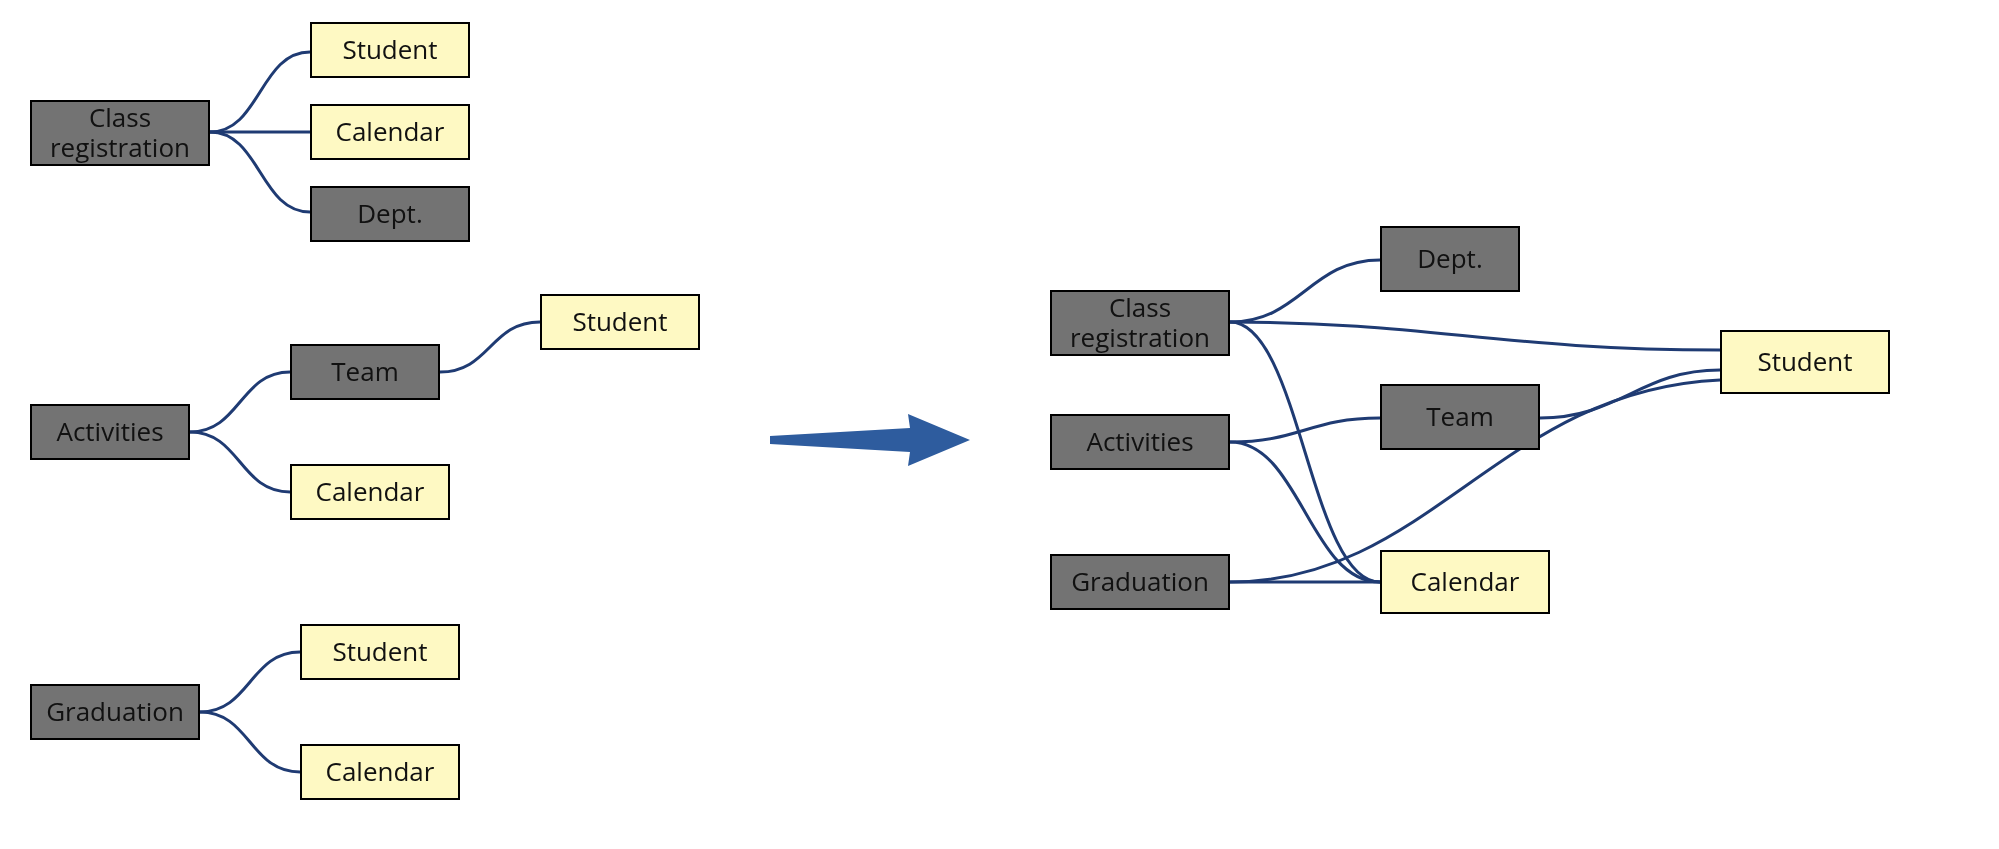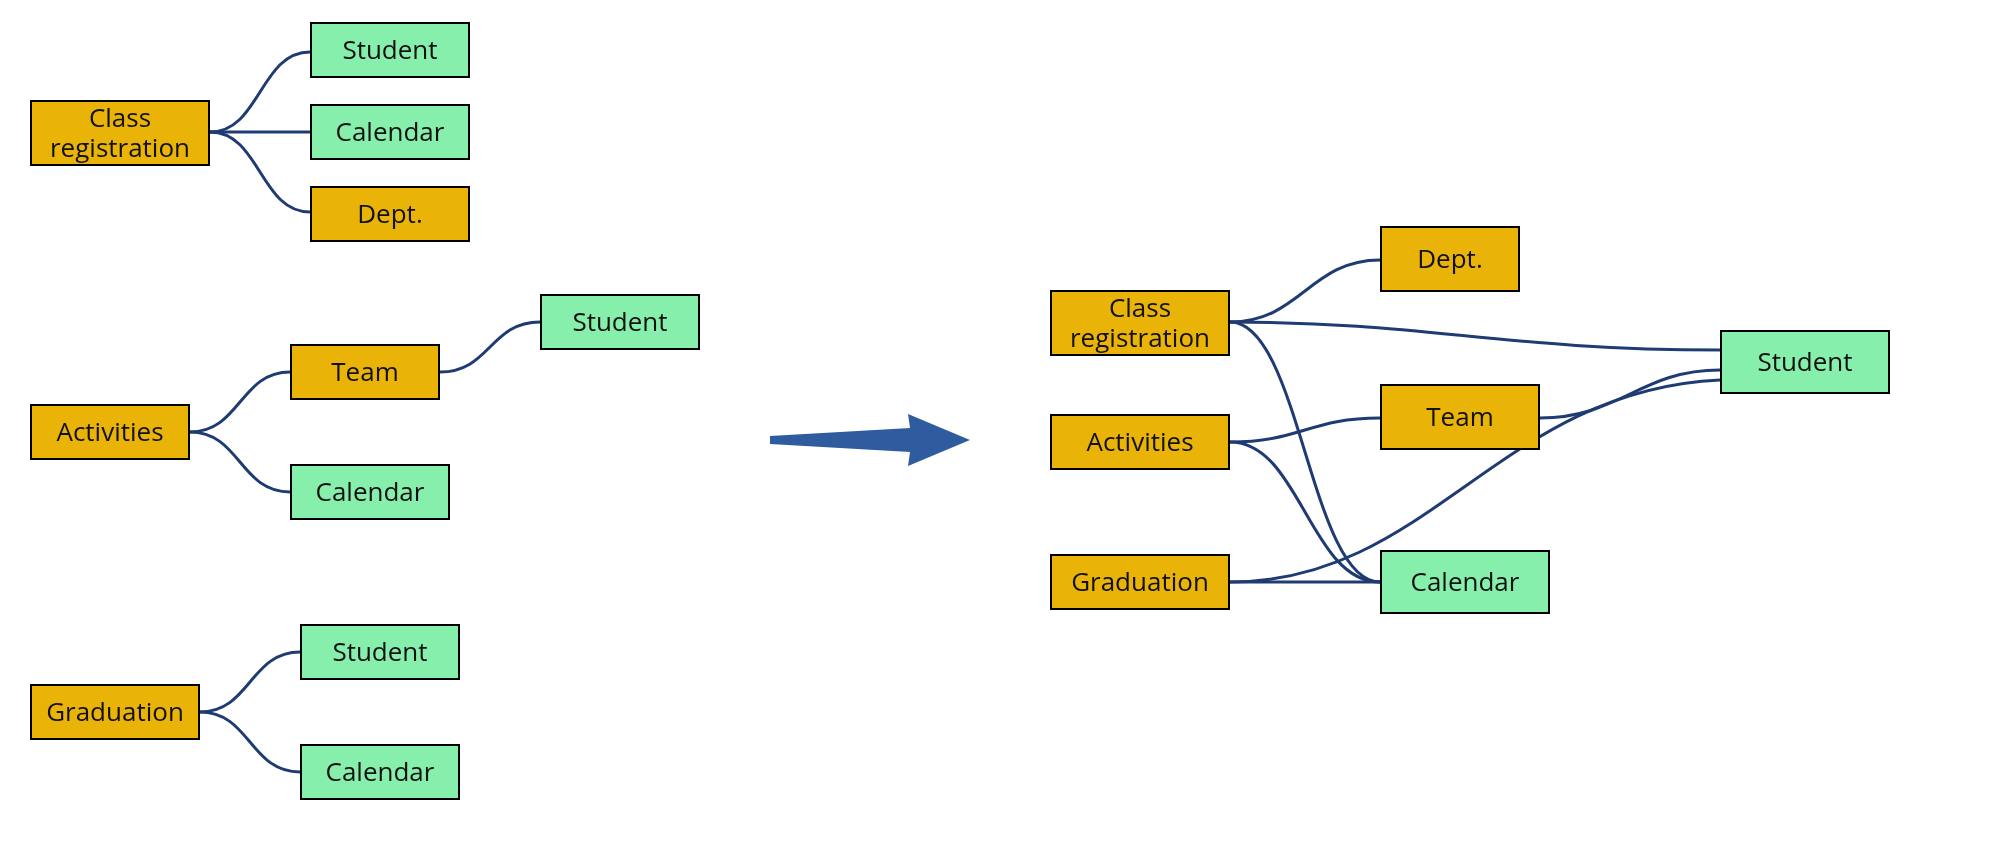--- a/index.html
+++ b/index.html
@@ -17,34 +17,34 @@
   svg.wires {
     position: absolute;
     left: 0; top: 0;
     width: 1999px;
     height: 849px;
     pointer-events: none;
   }
   .node {
     position: absolute;
     border: 2px solid #000;
-    background: #eab308;
+    background: #737373;
     display: flex;
     align-items: center;
     justify-content: center;
     text-align: center;
     font-size: 26px;
     line-height: 1.15;
     padding: 4px 8px;
     box-sizing: border-box;
     white-space: pre-line;
   }
   .node.shared {
     
-    background: #86efac;
+    background: #fef9c3;
   }
   .arrow {
     position: absolute;
     pointer-events: none;
   }
 </style>
 </head>
 <body>
 
 <div class="canvas">

